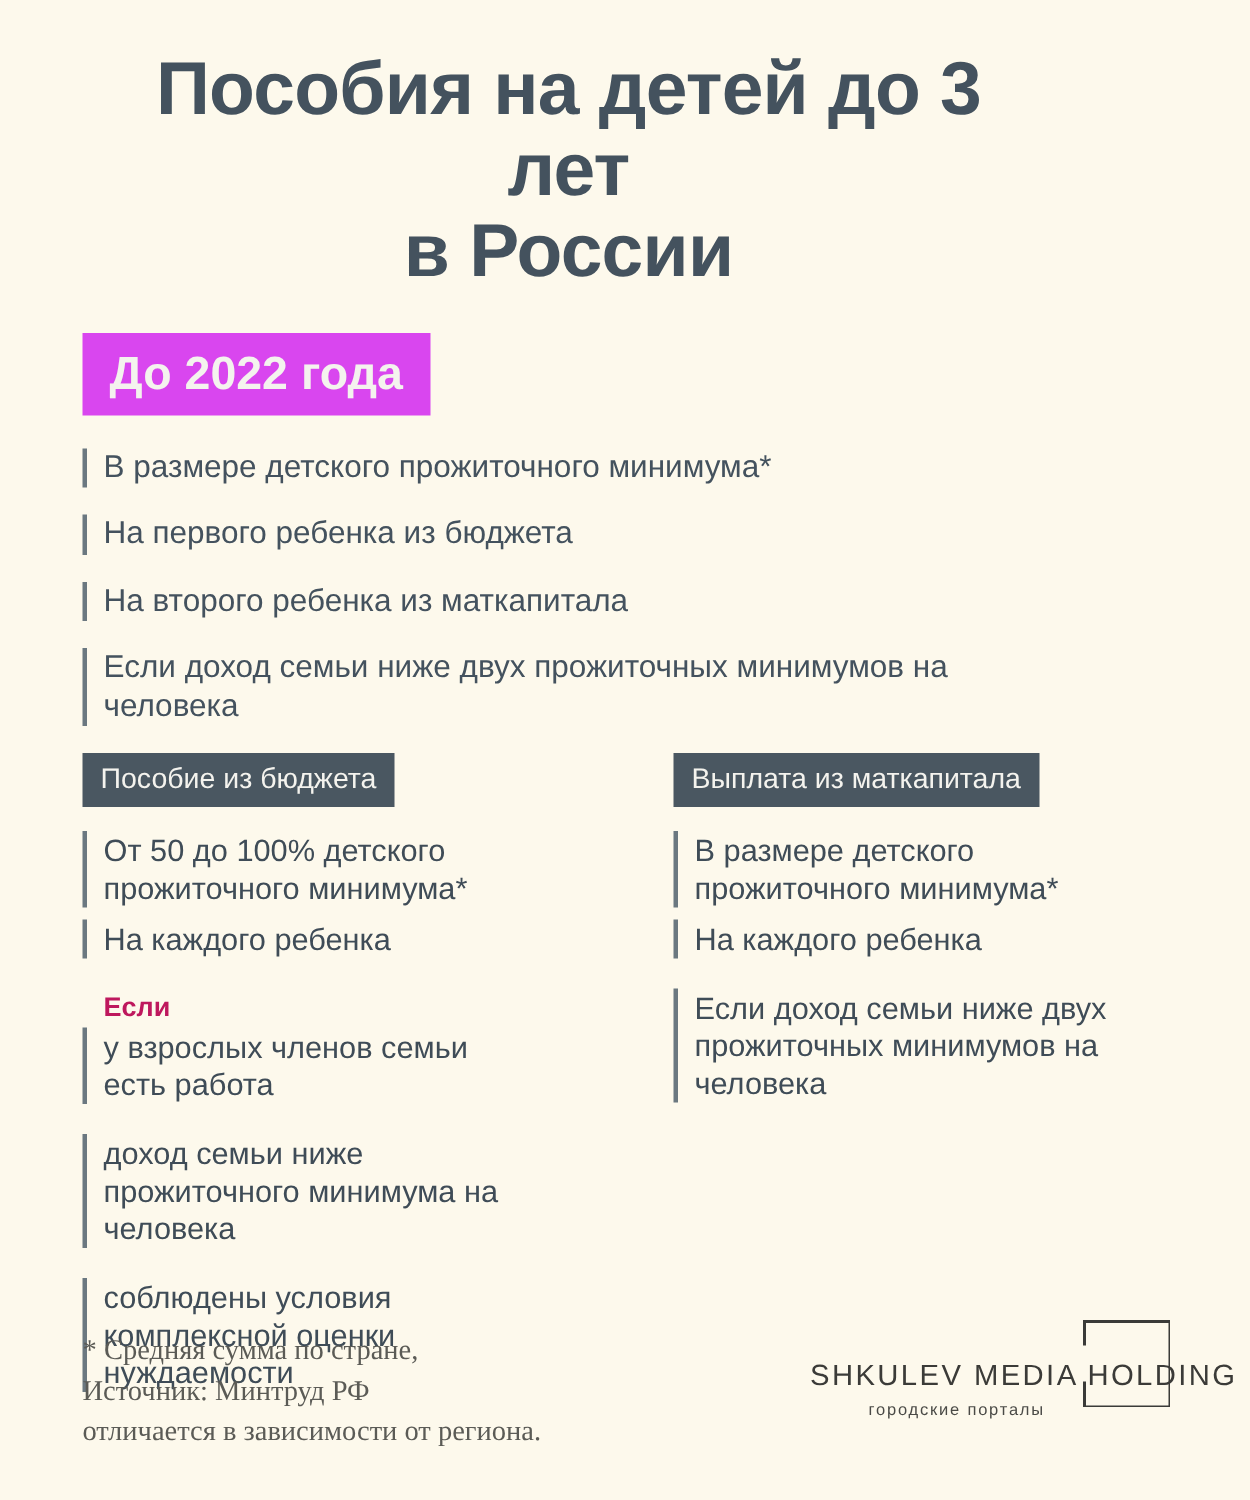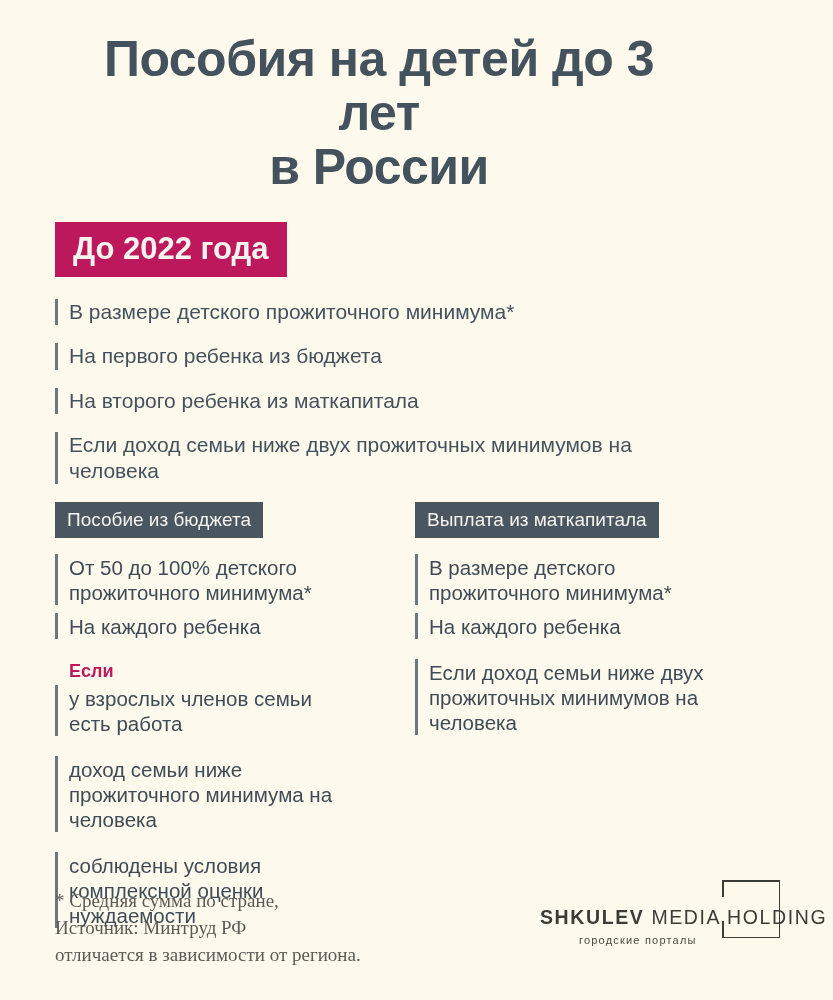--- a/index.html
+++ b/index.html
@@ -34,21 +34,21 @@
     letter-spacing: -0.5px;
     color: #44525e;
     padding: 32px 30px 0 30px;
     margin: 0;
   }
   .title .line { display: block; }
 
   
   .badge {
     display: inline-block;
-    background: #be185d;
+    background: #d946ef;
     color: #f4f3ee;
     font-family: "Liberation Sans Narrow", "Liberation Sans", sans-serif;
     font-weight: bold;
     font-size: 31px;
     line-height: 1;
     padding: 11px 18px 13px 18px;
     white-space: nowrap;
   }
   .badge-sub {
     display: inline-block;
@@ -86,20 +86,21 @@
     width: 3px;
     background: #6b7880;
     margin-right: 11px;
   }
 
   
   .columns {
     display: flex;
     margin: 18px 0 0 0;
     padding: 0 0 0 15px;
+    gap: 34px;
   }
   .col-left  { width: 355px; flex: 0 0 355px; }
   .col-right { width: 360px; flex: 0 0 360px; margin-left: 5px; }
 
   .col-head { margin-bottom: 16px; }
 
   .col-list {
     margin: 0;
     padding: 0;
     list-style: none;
@@ -148,21 +149,21 @@
     left: 0;
     top: 28px;
     white-space: nowrap;
   }
   .logo-main {
     font-size: 19.5px;
     letter-spacing: 1.6px;
     color: #3b3b38;
     line-height: 1;
   }
-  .logo-main .b { font-weight: bold; }
+  .logo-main .b { font-weight: normal; }
   .logo-main .n { font-weight: normal; }
   .logo-sub {
     font-size: 11px;
     letter-spacing: 1.2px;
     color: #4a4a46;
     margin-top: 7px;
     line-height: 1;
     margin-left: 39px;
   }
   .logo-square {

